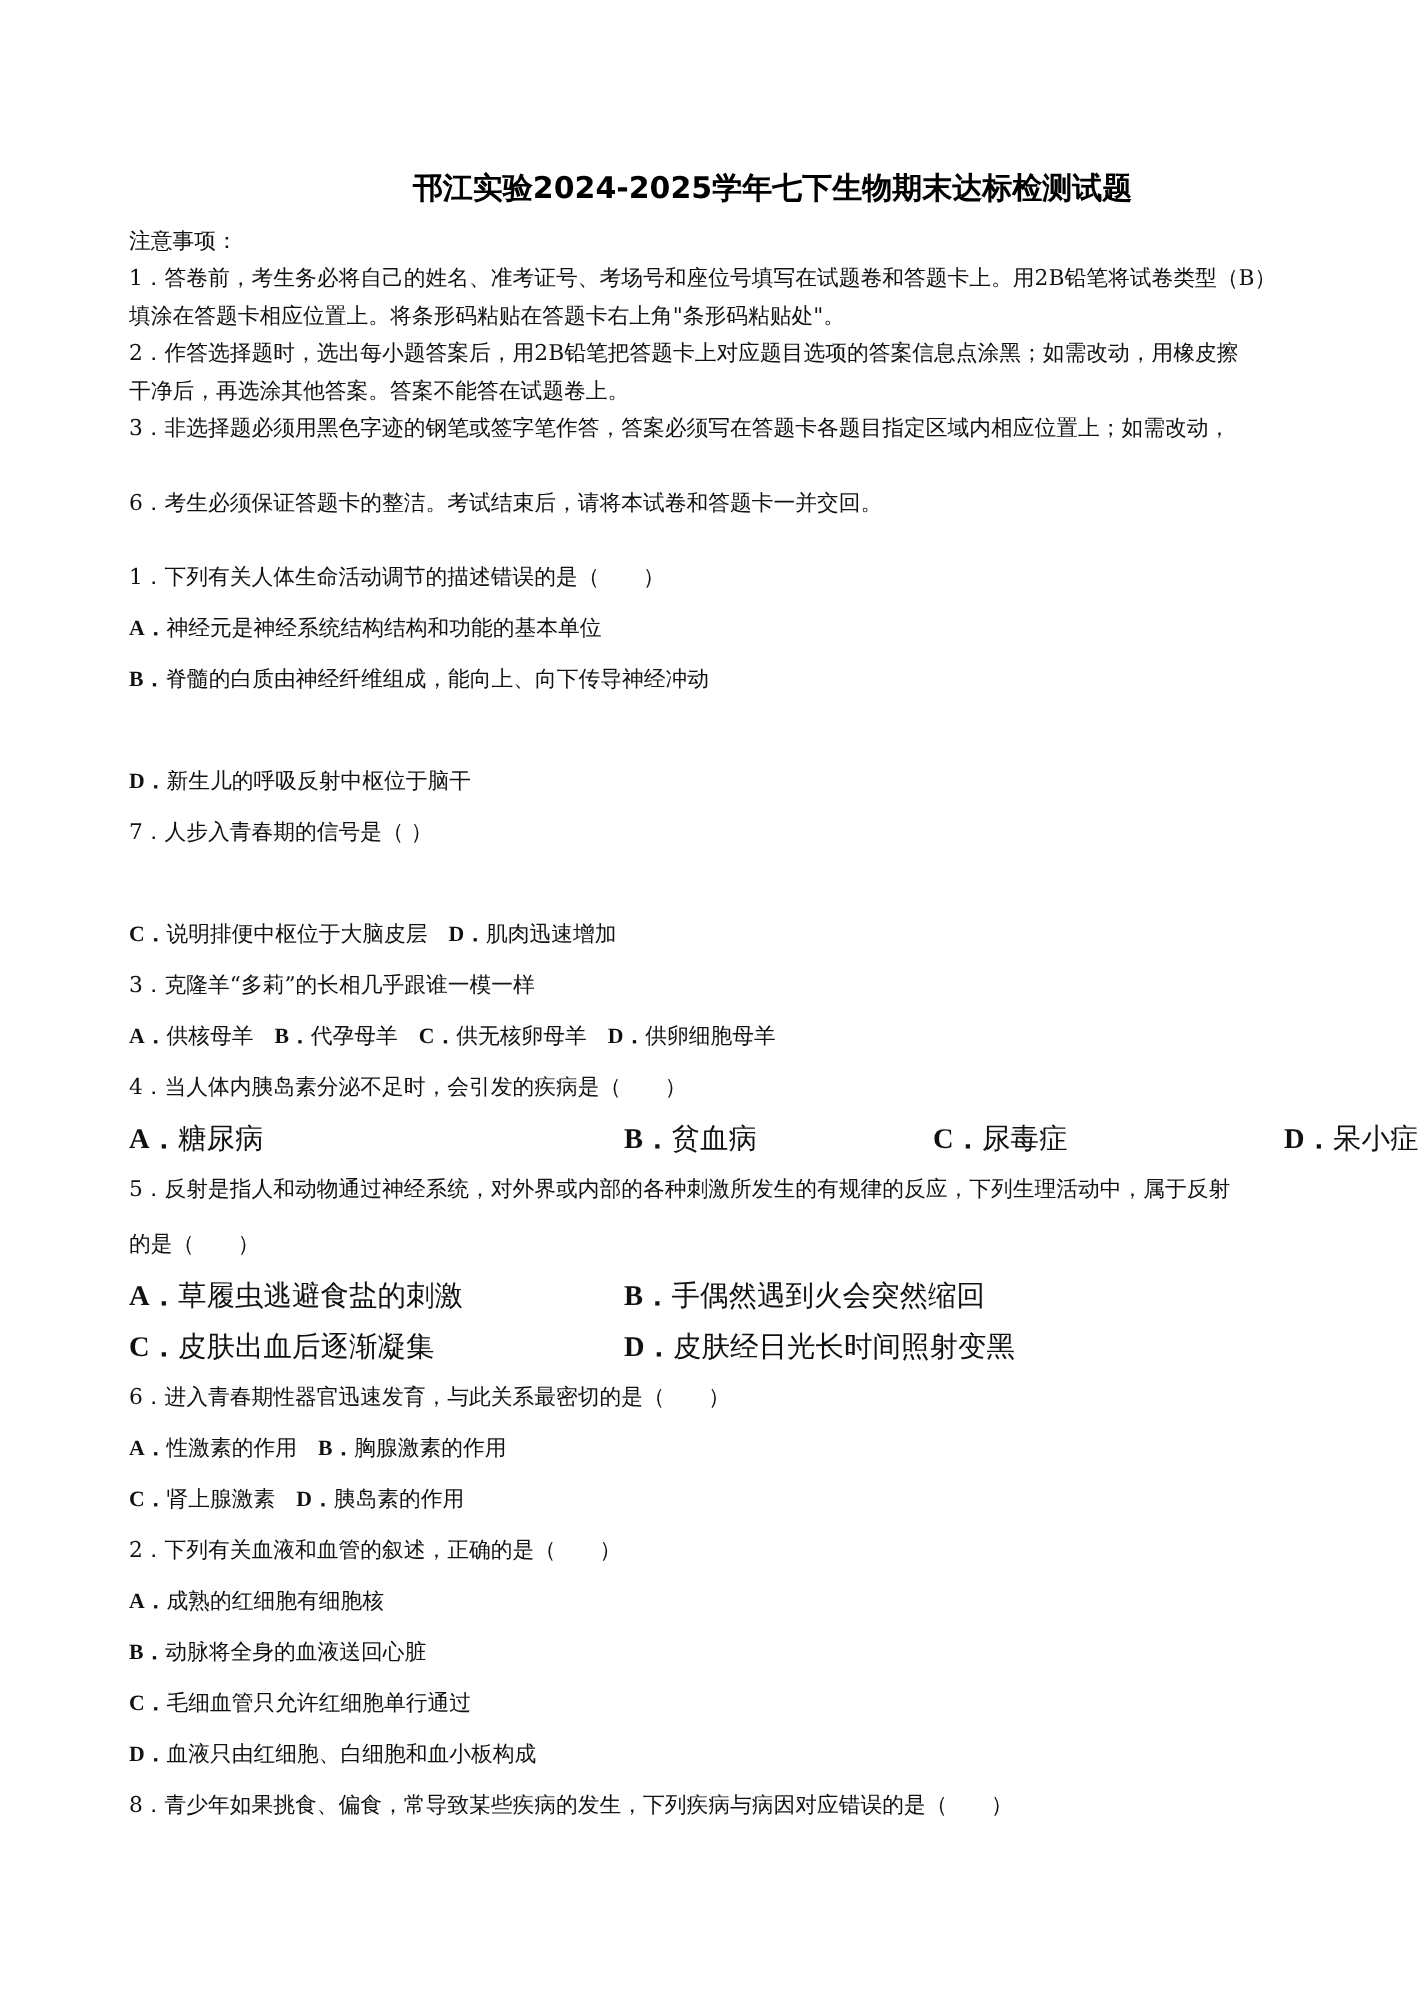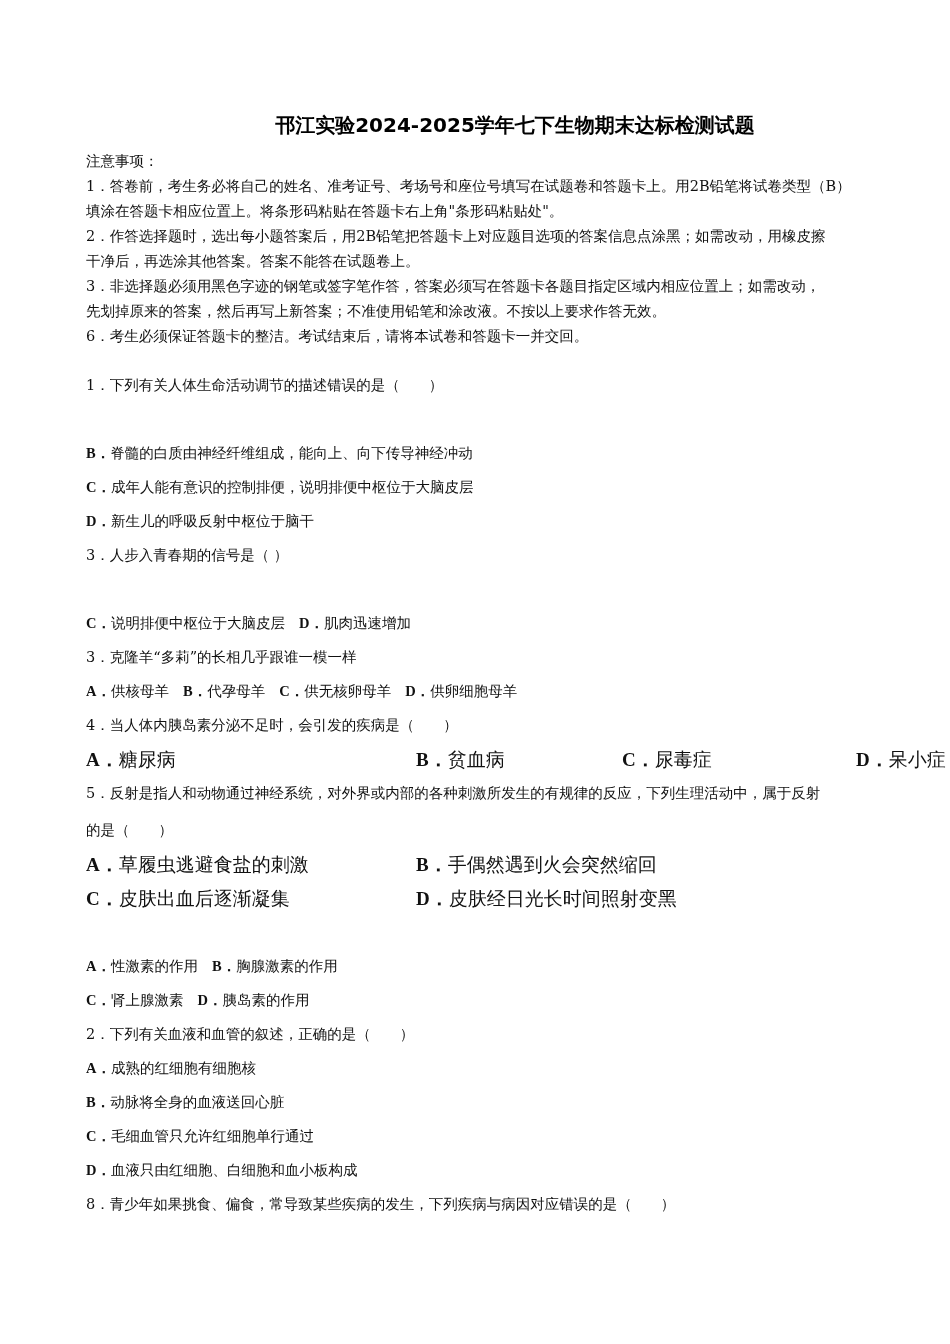--- a/index.html
+++ b/index.html
@@ -20,29 +20,28 @@
 <div class="page">
 
   <div class="title">邗江实验2024-2025学年七下生物期末达标检测试题</div>
 
   <div class="line" style="top:151px">注意事项：</div>
   <div class="line" style="top:176px">1．答卷前，考生务必将自己的姓名、准考证号、考场号和座位号填写在试题卷和答题卡上。用2B铅笔将试卷类型（B）</div>
   <div class="line" style="top:201px">填涂在答题卡相应位置上。将条形码粘贴在答题卡右上角"条形码粘贴处"。</div>
   <div class="line" style="top:226px">2．作答选择题时，选出每小题答案后，用2B铅笔把答题卡上对应题目选项的答案信息点涂黑；如需改动，用橡皮擦</div>
   <div class="line" style="top:251px">干净后，再选涂其他答案。答案不能答在试题卷上。</div>
   <div class="line" style="top:276px">3．非选择题必须用黑色字迹的钢笔或签字笔作答，答案必须写在答题卡各题目指定区域内相应位置上；如需改动，</div>
-  <div class="line" style="top:301px">先划掉原来的答案，然后再写上新答案；不准使用铅笔和涂改液。不按以上要求作答无效。</div>
   <div class="line" style="top:326px">6．考生必须保证答题卡的整洁。考试结束后，请将本试卷和答题卡一并交回。</div>
 
   <div class="line" style="top:375px">1．下列有关人体生命活动调节的描述错误的是（　　）</div>
+  <div class="line" style="top:409px"><span class="opt-letter">A．</span><span>神经元是神经系统结构结构和功能的基本单位</span></div>
   <div class="line" style="top:443px"><span class="opt-letter">B．</span><span>脊髓的白质由神经纤维组成，能向上、向下传导神经冲动</span></div>
-  <div class="line" style="top:477px"><span class="opt-letter">C．</span><span>成年人能有意识的控制排便，说明排便中枢位于大脑皮层</span></div>
   <div class="line" style="top:511px"><span class="opt-letter">D．</span><span>新生儿的呼吸反射中枢位于脑干</span></div>
 
-  <div class="line" style="top:545px">3．人步入青春期的信号是（ ）</div>
+  <div class="line" style="top:545px">7．人步入青春期的信号是（ ）</div>
   <div class="line" style="top:613px">
     <span class="opt-letter">C．</span><span>说明排便中枢位于大脑皮层</span><span class="gap"></span><span class="opt-letter">D．</span><span>肌肉迅速增加</span>
   </div>
 
   <div class="line" style="top:647px">3．克隆羊“多莉”的长相几乎跟谁一模一样</div>
   <div class="line" style="top:681px">
     <span class="opt-letter">A．</span><span>供核母羊</span><span class="gap"></span><span class="opt-letter">B．</span><span>代孕母羊</span><span class="gap"></span><span class="opt-letter">C．</span><span>供无核卵母羊</span><span class="gap"></span><span class="opt-letter">D．</span><span>供卵细胞母羊</span>
   </div>
 
   <div class="line" style="top:715px">4．当人体内胰岛素分泌不足时，会引发的疾病是（　　）</div>
@@ -51,20 +50,21 @@
   <div class="opt" style="top:749px; left:582px"><span class="opt-letter">C．</span><span>尿毒症</span></div>
   <div class="opt" style="top:749px; left:816px"><span class="opt-letter">D．</span><span>呆小症</span></div>
 
   <div class="line" style="top:783px">5．反射是指人和动物通过神经系统，对外界或内部的各种刺激所发生的有规律的反应，下列生理活动中，属于反射</div>
   <div class="line" style="top:820px">的是（　　）</div>
   <div class="opt" style="top:854px; left:46px"><span class="opt-letter">A．</span><span>草履虫逃避食盐的刺激</span></div>
   <div class="opt" style="top:854px; left:376px"><span class="opt-letter">B．</span><span>手偶然遇到火会突然缩回</span></div>
   <div class="opt" style="top:888px; left:46px"><span class="opt-letter">C．</span><span>皮肤出血后逐渐凝集</span></div>
   <div class="opt" style="top:888px; left:376px"><span class="opt-letter">D．</span><span>皮肤经日光长时间照射变黑</span></div>
 
+  <div class="line" style="top:922px">6．进入青春期性器官迅速发育，与此关系最密切的是（　　）</div>
   <div class="line" style="top:956px">
     <span class="opt-letter">A．</span><span>性激素的作用</span><span class="gap"></span><span class="opt-letter">B．</span><span>胸腺激素的作用</span>
   </div>
   <div class="line" style="top:990px">
     <span class="opt-letter">C．</span><span>肾上腺激素</span><span class="gap"></span><span class="opt-letter">D．</span><span>胰岛素的作用</span>
   </div>
 
   <div class="line" style="top:1024px">2．下列有关血液和血管的叙述，正确的是（　　）</div>
   <div class="line" style="top:1058px"><span class="opt-letter">A．</span><span>成熟的红细胞有细胞核</span></div>
   <div class="line" style="top:1092px"><span class="opt-letter">B．</span><span>动脉将全身的血液送回心脏</span></div>

